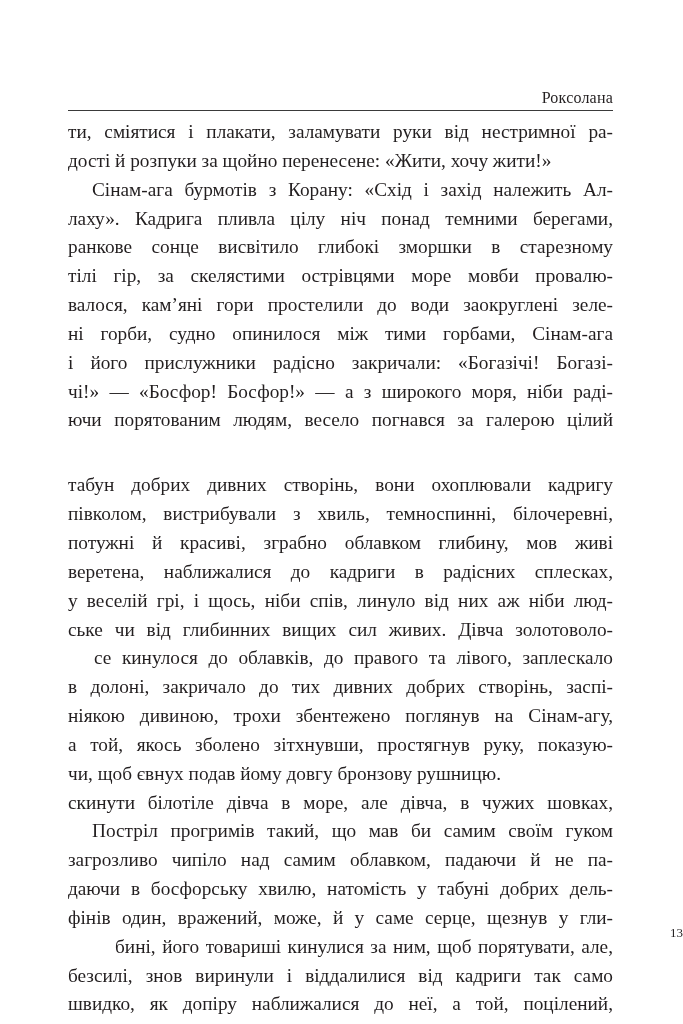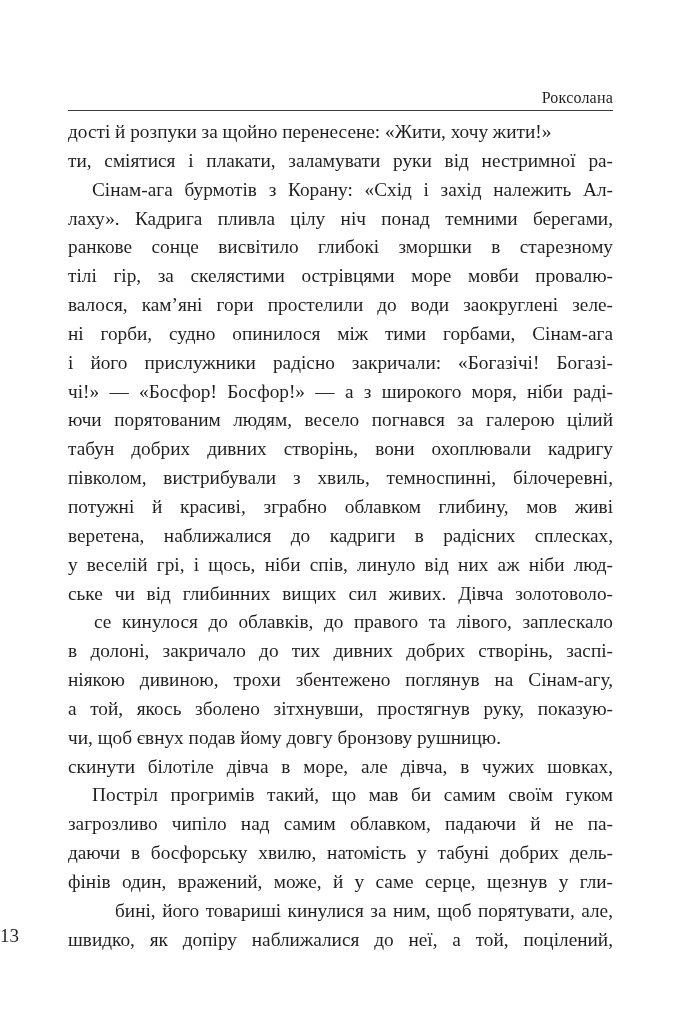--- a/index.html
+++ b/index.html
@@ -7,54 +7,55 @@
          font-family: "Liberation Serif", "DejaVu Serif", serif; color: #231f20; }
   .running-head { position: absolute; left: 68px; width: 545px; top: 89px;
                   text-align: right; font-size: 16px; letter-spacing: 0.2px; color: #231f20; font-family: Liberation Serif, serif; }
   .rule { position: absolute; left: 68px; width: 545px; top: 110px; height: 0;
           border-top: 1.6px solid #3a3a3a; }
   .text { position: absolute; left: 68px; width: 545px; top: 118px; font-size: 19.3px; }
   .line { height: 28.85px; line-height: 28.85px; white-space: nowrap;
           text-align: justify; text-align-last: justify; overflow: visible; }
   .line.last { text-align-last: left; }
   .line.indent { padding-left: 24px; }
-  .folio { position: absolute; left: 0; width: 683px; top: 925px; text-align: left;
-           font-size: 19px; color: #231f20; }
+  .folio { position: absolute; left: 0; width: 683px; top: 925px; text-align: right;
+           font-size: 13px; color: #231f20; }
 </style>
 </head>
 <body>
 
 <div class="running-head">Роксолана</div>
 <div class="rule"></div>
 
 <div class="text" id="body-text">
+    <div class="line" style="white-space: normal;">ти, сміятися і плакати, заламувати руки від нестримної ра-</div>
     <div class="line last" style="white-space: normal;">дості й розпуки за щойно перенесене: «Жити, хочу жити!»</div>
-    <div class="line" style="white-space: normal;">ти, сміятися і плакати, заламувати руки від нестримної ра-</div>
     <div class="line indent" style="white-space: normal;">Сінам-ага бурмотів з Корану: «Схід і захід належить Ал-</div>
     <div class="line" style="white-space: normal;">лаху». Кадрига пливла цілу ніч понад темними берегами,</div>
     <div class="line" style="white-space: normal;">ранкове сонце висвітило глибокі зморшки в старезному</div>
     <div class="line" style="white-space: normal;">тілі гір, за скелястими острівцями море мовби провалю-</div>
     <div class="line" style="white-space: normal;">валося, кам’яні гори простелили до води заокруглені зеле-</div>
     <div class="line" style="white-space: normal;">ні горби, судно опинилося між тими горбами, Сінам-ага</div>
     <div class="line" style="white-space: normal;">і його прислужники радісно закричали: «Богазічі! Богазі-</div>
     <div class="line" style="white-space: normal;">чі!» — «Босфор! Босфор!» — а з широкого моря, ніби раді-</div>
     <div class="line" style="white-space: normal;">ючи порятованим людям, весело погнався за галерою цілий</div>
-    <div class="line" style="white-space: normal;">табун добрих дивних створінь, вони охоплювали кадригу</div>
+    <div class="line" style="white-space: normal; margin-top: 36px;">табун добрих дивних створінь, вони охоплювали кадригу</div>
     <div class="line" style="white-space: normal;">півколом, вистрибували з хвиль, темноспинні, білочеревні,</div>
     <div class="line" style="white-space: normal;">потужні й красиві, зграбно облавком глибину, мов живі</div>
     <div class="line" style="white-space: normal;">веретена, наближалися до кадриги в радісних сплесках,</div>
     <div class="line" style="white-space: normal;">у веселій грі, і щось, ніби спів, линуло від них аж ніби люд-</div>
     <div class="line" style="white-space: normal;">ське чи від глибинних вищих сил живих. Дівча золотоволо-</div>
     <div class="line" style="white-space: normal; margin-left: 26px;">се кинулося до облавків, до правого та лівого, заплескало</div>
     <div class="line" style="white-space: normal;">в долоні, закричало до тих дивних добрих створінь, заспі-</div>
     <div class="line" style="white-space: normal;">ніякою дивиною, трохи збентежено поглянув на Сінам-агу,</div>
     <div class="line" style="white-space: normal;">а той, якось зболено зітхнувши, простягнув руку, показую-</div>
     <div class="line last" style="white-space: normal;">чи, щоб євнух подав йому довгу бронзову рушницю.</div>
     <div class="line" style="white-space: normal;">скинути білотіле дівча в море, але дівча, в чужих шовках,</div>
     <div class="line indent" style="white-space: normal;">Постріл прогримів такий, що мав би самим своїм гуком</div>
     <div class="line" style="white-space: normal;">загрозливо чипіло над самим облавком, падаючи й не па-</div>
     <div class="line" style="white-space: normal;">даючи в босфорську хвилю, натомість у табуні добрих дель-</div>
     <div class="line" style="white-space: normal;">фінів один, вражений, може, й у саме серце, щезнув у гли-</div>
     <div class="line" style="white-space: normal; margin-left: 47px;">бині, його товариші кинулися за ним, щоб порятувати, але,</div>
+    <div class="line" style="white-space: normal;">безсилі, знов виринули і віддалилися від кадриги так само</div>
     <div class="line" style="white-space: normal;">швидко, як допіру наближалися до неї, а той, поцілений,</div>
   </div>
 
 <div class="folio">13</div>
 
 </body></html>

